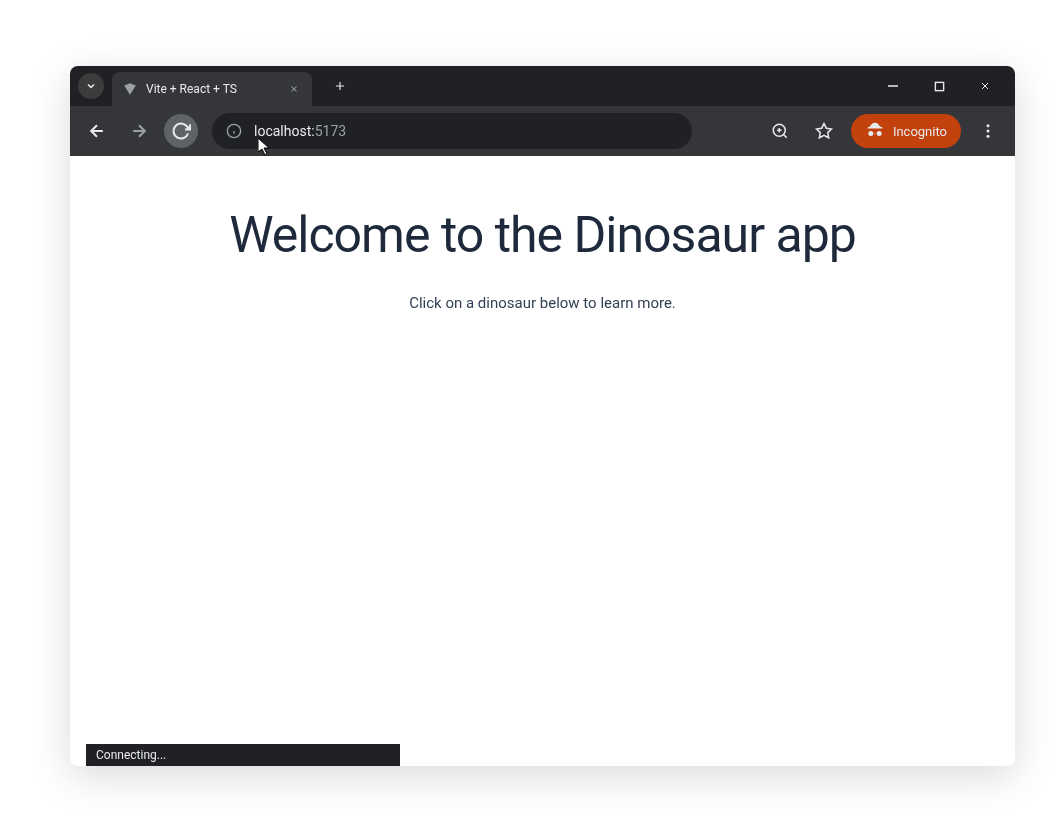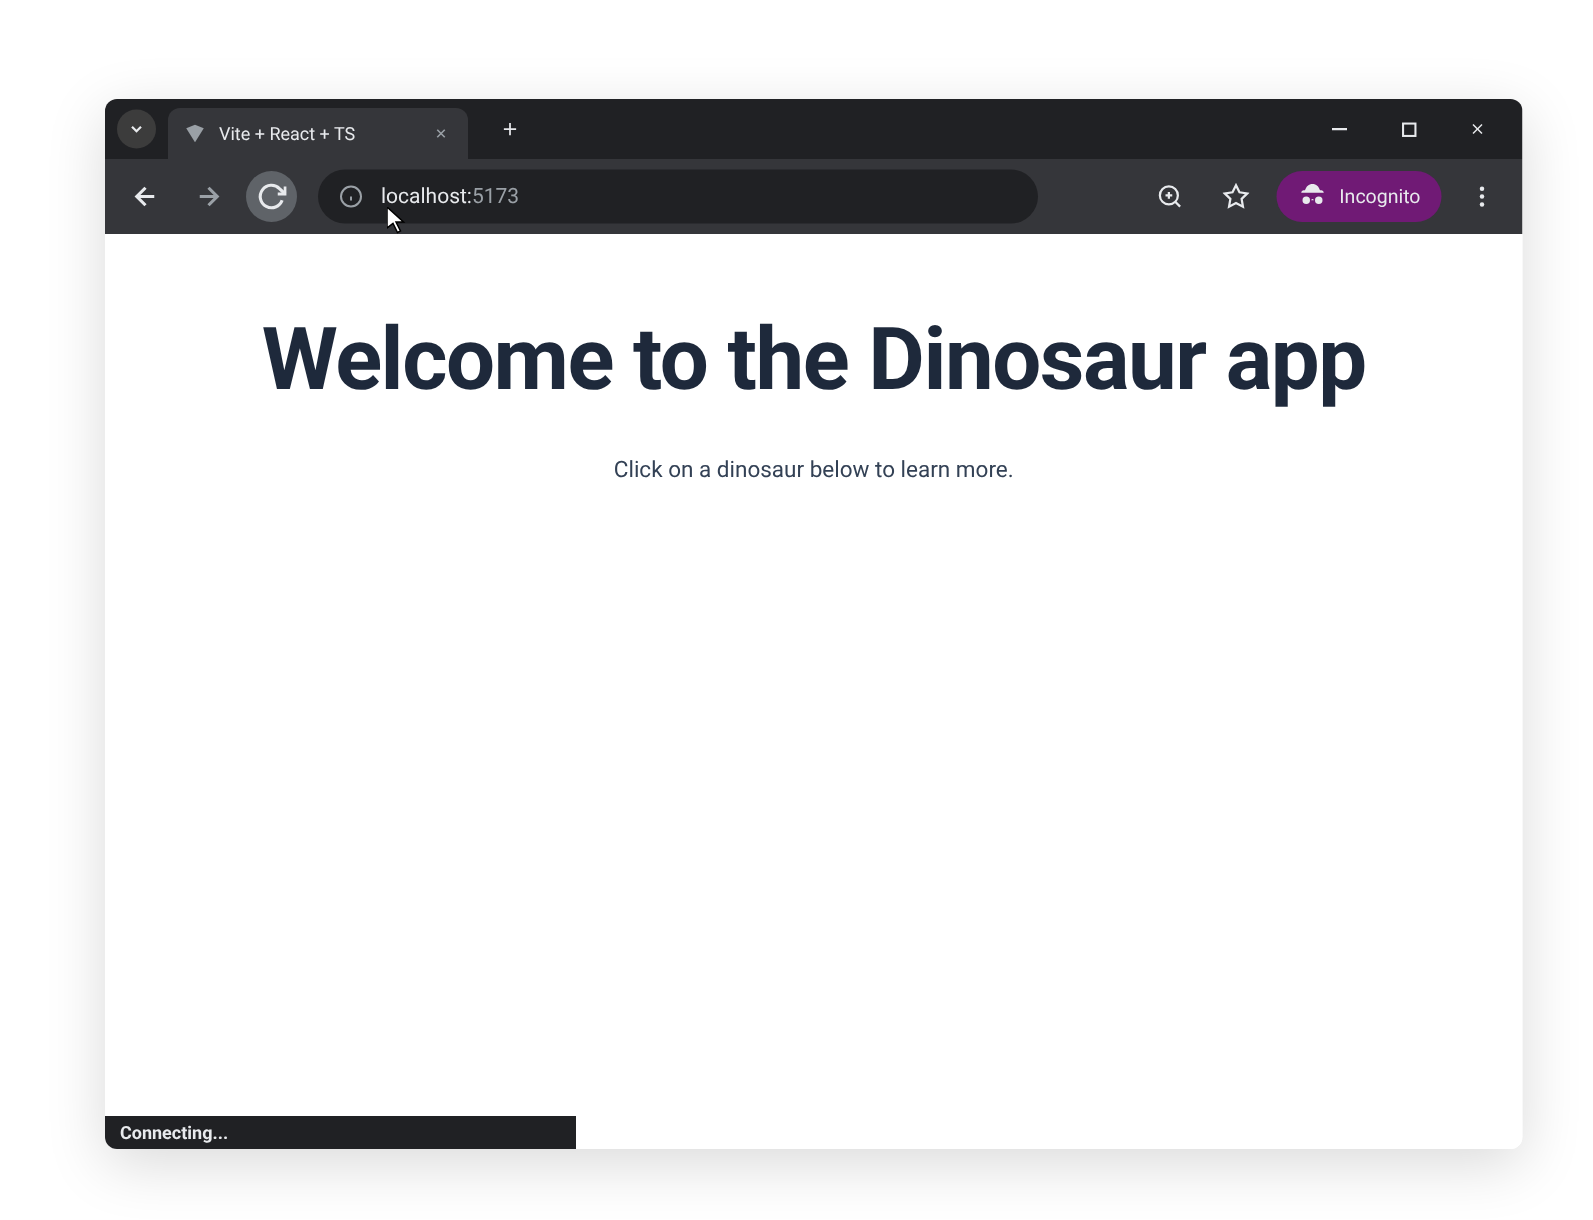--- a/index.html
+++ b/index.html
@@ -172,62 +172,61 @@
     .toolbar-icon {
       width: 34px;
       height: 34px;
       display: flex;
       align-items: center;
       justify-content: center;
       color: #e8eaed;
       cursor: pointer;
     }
     .incognito-badge {
-      background: #701a75;
+      background: #c2410c;
       border-radius: 18px;
       height: 34px;
       display: flex;
       align-items: center;
       padding: 0 14px;
       gap: 8px;
       color: #e8eaed;
       font-size: 13px;
     }
     .content-area {
       flex: 1;
       background: #ffffff;
       position: relative;
       overflow: hidden;
     }
     .page-content {
       padding: 50px 20px;
       text-align: center;
     }
     .page-heading {
-      font-size: 58px;
-      font-weight: 700;
+      font-size: 50px;
+      font-weight: 400;
       color: #1e293b;
       letter-spacing: -1px;
       margin-bottom: 30px;
     }
     .page-subtitle {
       font-size: 15px;
       color: #334155;
       font-weight: 400;
     }
     .status-bar {
       position: absolute;
       bottom: 0;
-      left: 0;
+      left: 16px;
       background: #202124;
       color: #e8eaed;
       font-size: 12px;
       padding: 4px 10px;
       min-width: 314px;
-      font-weight: bold;
     }
     .cursor {
       position: absolute;
       top: 72px;
       left: 188px;
       pointer-events: none;
       z-index: 1000;
     }
   </style>
 </head>

